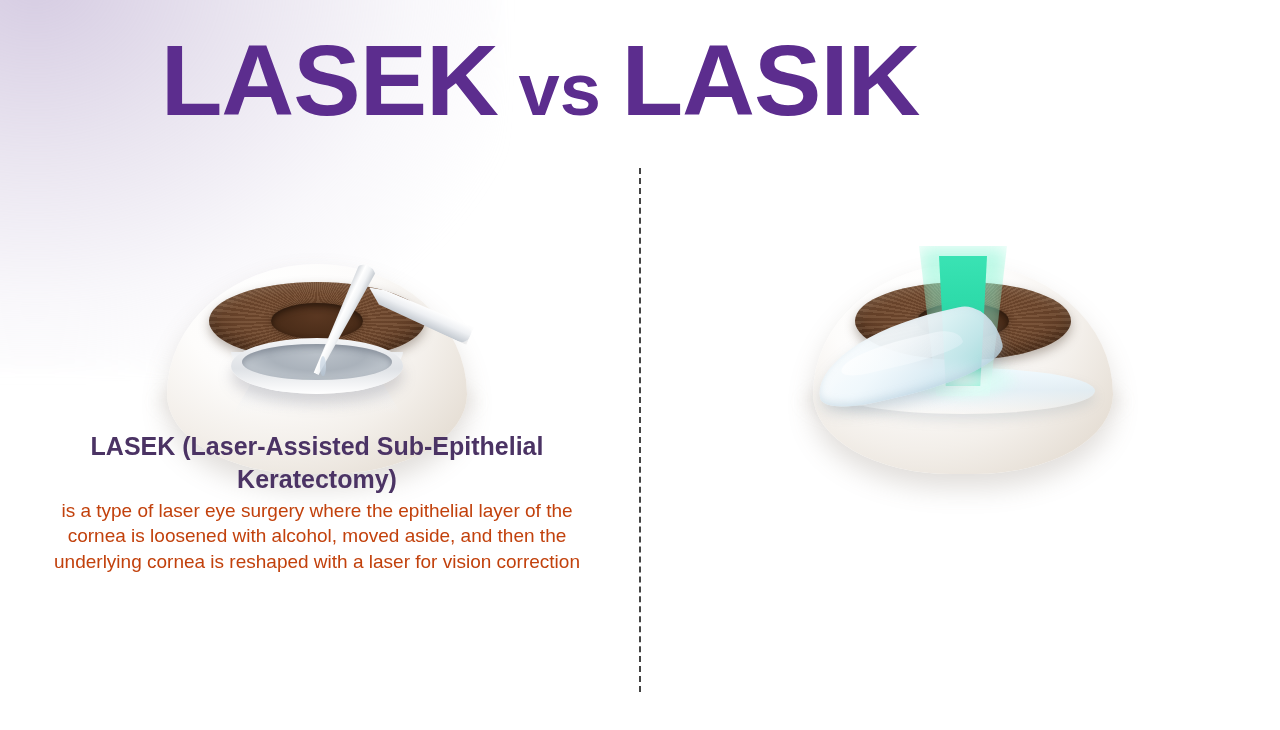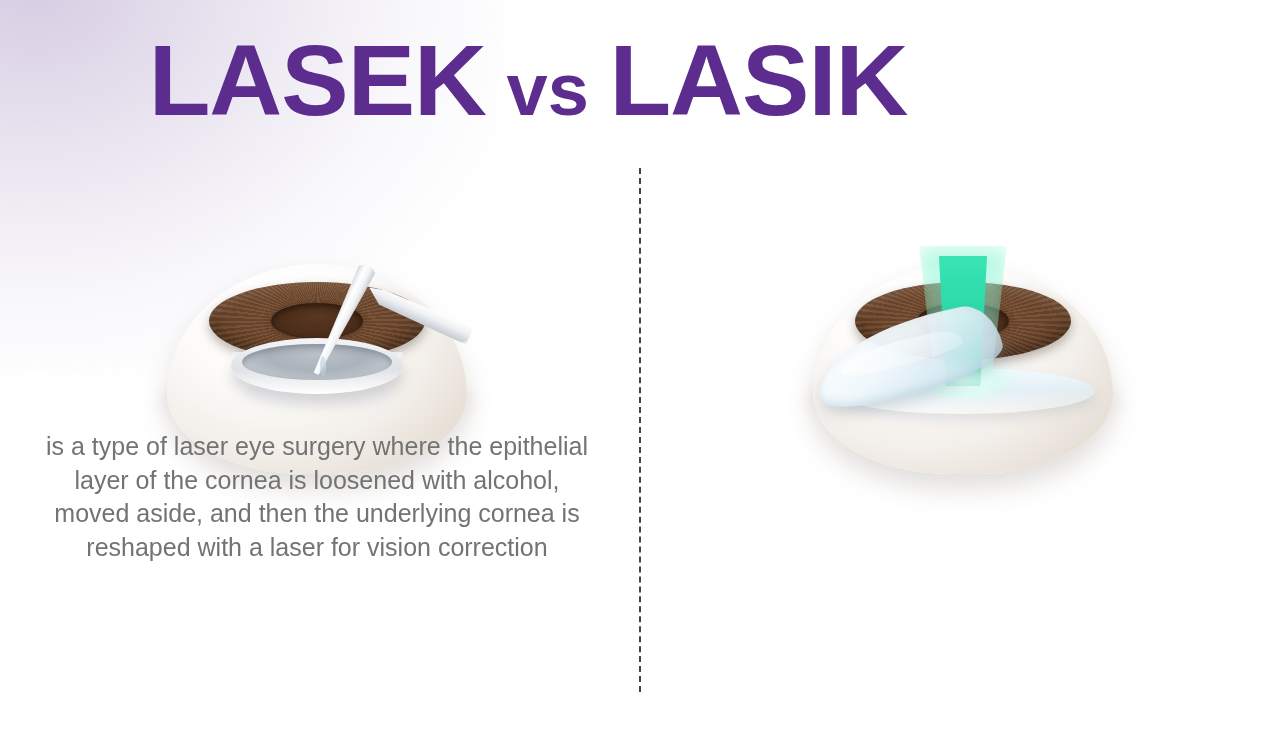--- a/index.html
+++ b/index.html
@@ -33,21 +33,21 @@
 
   .page {
     position: absolute;
     inset: 0;
   }
 
   
   .title {
     position: absolute;
     top: 26px;
-    left: 0;
+    left: 12px;
     width: 1056px;
     text-align: center;
     font-size: 101px;
     font-weight: bold;
     letter-spacing: -1px;
     color: #5c2d8e;
     line-height: 1.08;
     white-space: nowrap;
   }
   .title .vs {
@@ -328,22 +328,22 @@
   }
   .caption-title {
     font-size: 25px;
     font-weight: bold;
     color: #4b3364;
     line-height: 1.32;
     margin: 0 auto 2px auto;
     width: 540px;
   }
   .caption-body {
-    font-size: 25px;
-    color: #737373;
+    font-size: 19px;
+    color: #c2410c;
     line-height: 1.34;
     margin: 0 auto;
     width: 560px;
   }
   .col-right .caption-title { width: 520px; }
   .col-right .caption-body  { width: 580px; }
 </style>
 </head>
 <body>
 
@@ -370,20 +370,21 @@
         <div class="ring">
           <div class="ring-inner"></div>
         </div>
         <div class="tool-arm"></div>
         <div class="dropper"></div>
         <div class="drop"></div>
       </div>
     </div>
 
     <div class="caption">
+      <p class="caption-title">LASEK (Laser-Assisted Sub-Epithelial Keratectomy)</p>
       <p class="caption-body">is a type of laser eye surgery where the epithelial layer of the cornea is loosened with alcohol, moved aside, and then the underlying cornea is reshaped with a laser for vision correction</p>
     </div>
   </div>
 
   <div class="col col-right">
 
     <div class="art">
       <div class="eye-wrap">
         <div class="eye-shadow"></div>
         <div class="eyeball">

